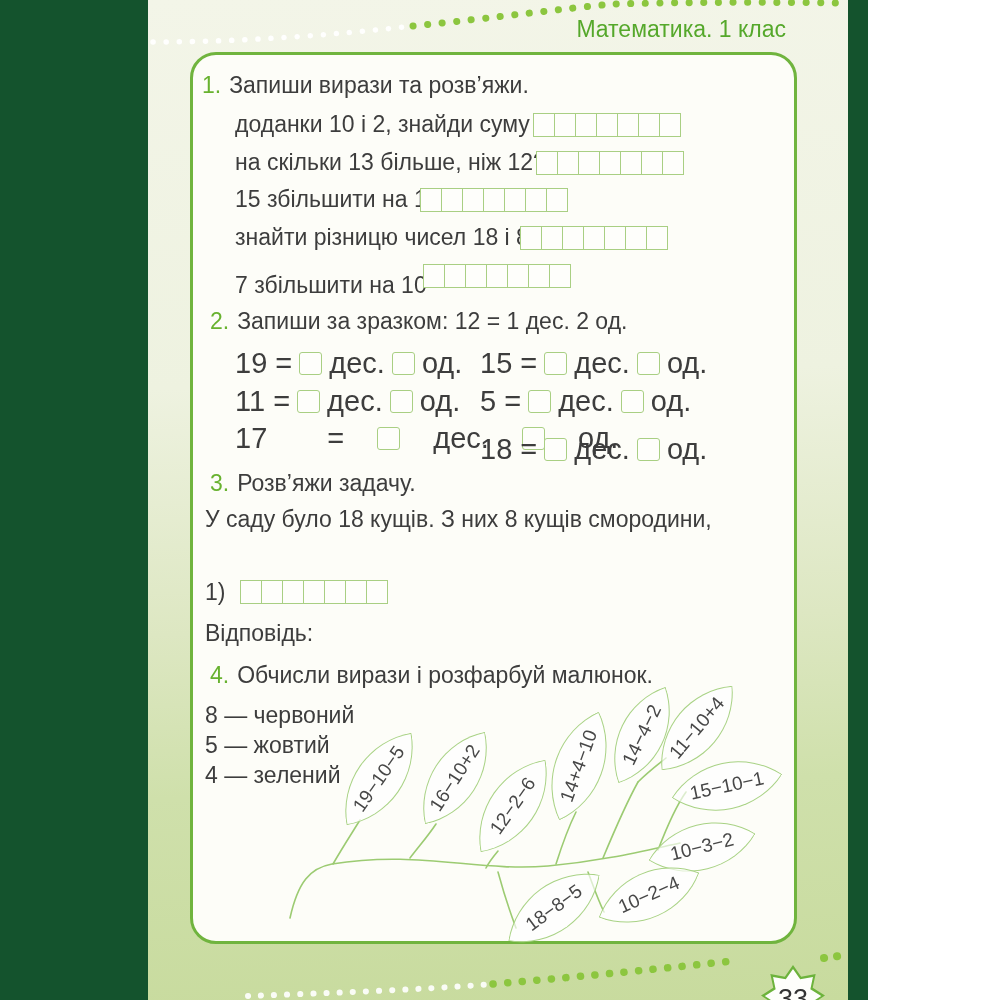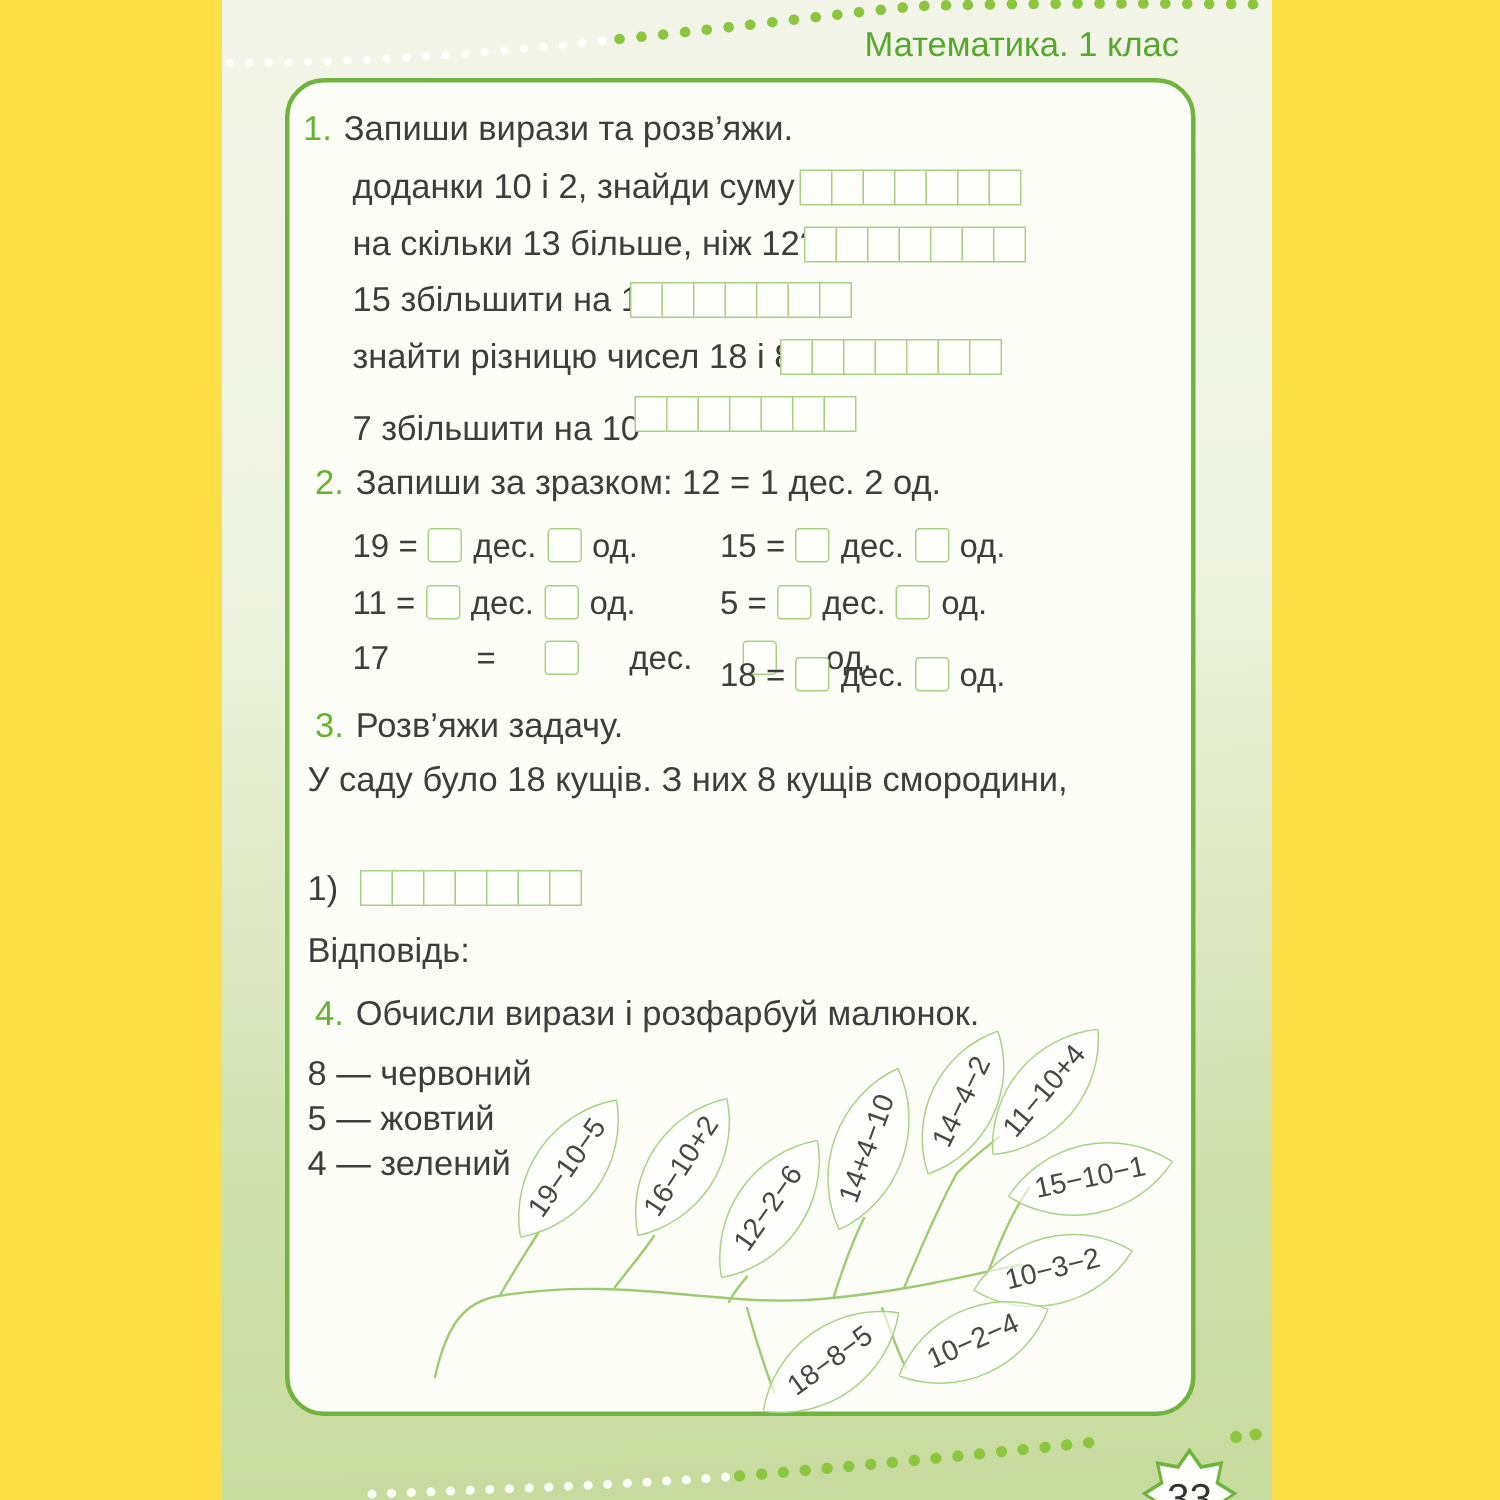--- a/index.html
+++ b/index.html
@@ -1,31 +1,31 @@
 <!DOCTYPE html>
 <html><head>
 <meta charset="utf-8">
 <style>
   html,body{margin:0;padding:0;background:#ffffff;width:1000px;height:1000px;overflow:hidden;
     font-family:"Liberation Sans","DejaVu Sans",sans-serif;}
-  .canvas{position:relative;width:1000px;height:1000px;background:#fde047;text-decoration:underline;}
+  .canvas{position:relative;width:868px;height:1000px;background:#14532d;text-decoration:underline;}
   .page{position:absolute;left:148px;top:0;width:700px;height:1000px;
     background:linear-gradient(178deg,#f3f5e8 0%,#eef2e0 38%,#dde7c2 62%,#cfe0ab 78%,#c8db9e 100%);}
   .deco{position:absolute;left:0;top:0;pointer-events:none;}
   .sheet{position:absolute;left:42px;top:52px;width:601px;height:886px;background:#fdfdf8;
     border:3px solid #70b43e;border-radius:26px;}
   .hdr{position:absolute;top:16px;right:62px;font-size:23px;font-weight:500;color:#55a82b;}
   .tnum{color:#68b22f;margin-right:8px;}
   .ttl{position:absolute;font-size:23px;color:#3d3d3d;white-space:nowrap;}
   .row{position:absolute;display:flex;align-items:center;font-size:23px;color:#3d3d3d;white-space:nowrap;height:28px;}
   .strip{position:absolute;display:flex;}
   .cell{width:20px;height:22px;border:1px solid #a9cf83;background:#fefefb;margin-right:-1px;}
   .sq{display:inline-block;width:21px;height:21px;border:1.5px solid #a9cf83;border-radius:3px;
     background:#fefefb;margin:0 7px;vertical-align:-4px;}
-  .t2row{position:absolute;font-size:22px;color:#3d3d3d;white-space:nowrap;height:27px;display:flex;align-items:center;}
+  .t2row{position:absolute;font-size:29px;color:#3d3d3d;white-space:nowrap;height:27px;display:flex;align-items:center;}
   .para{position:absolute;font-size:23px;color:#3d3d3d;white-space:nowrap;}
   .leaf{position:absolute;border:1.5px solid #a8d284;border-radius:0 100% 0 100%;background:rgba(255,255,255,.65);
     box-sizing:border-box;}
   .leaf>span{position:absolute;inset:0;display:flex;align-items:center;justify-content:center;
     font-size:19px;color:#474747;transform:rotate(45deg);white-space:nowrap;}
   .star{position:absolute;left:613px;top:965px;width:64px;height:68px;background:#6db33c;
     clip-path:polygon(50% 0%,62.8% 17.2%,85.4% 13.2%,80.8% 33.6%,100% 45%,80.8% 56.8%,85.4% 77.2%,62.8% 72.8%,50% 100%,37.2% 72.8%,14.6% 77.2%,19.2% 56.8%,0% 45%,19.2% 33.6%,14.6% 13.2%,37.2% 17.2%);text-align:center;}
   .star .inner{position:absolute;inset:0;background:#fefefb;transform:scale(.88);
     clip-path:polygon(50% 0%,62.8% 17.2%,85.4% 13.2%,80.8% 33.6%,100% 45%,80.8% 56.8%,85.4% 77.2%,62.8% 72.8%,50% 100%,37.2% 72.8%,14.6% 77.2%,19.2% 56.8%,0% 45%,19.2% 33.6%,14.6% 13.2%,37.2% 17.2%);}
   .star .num{position:absolute;inset:0;display:flex;align-items:center;justify-content:center;

